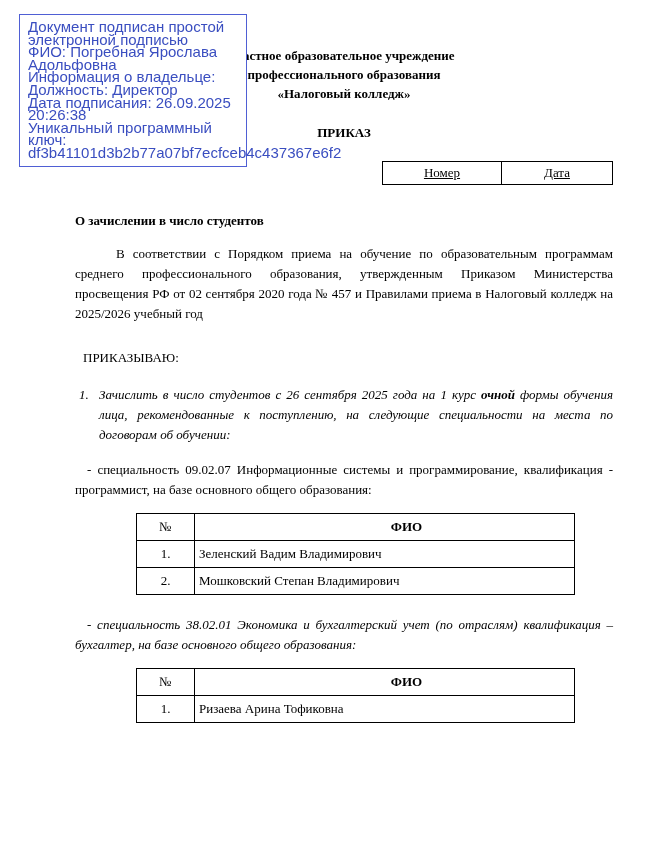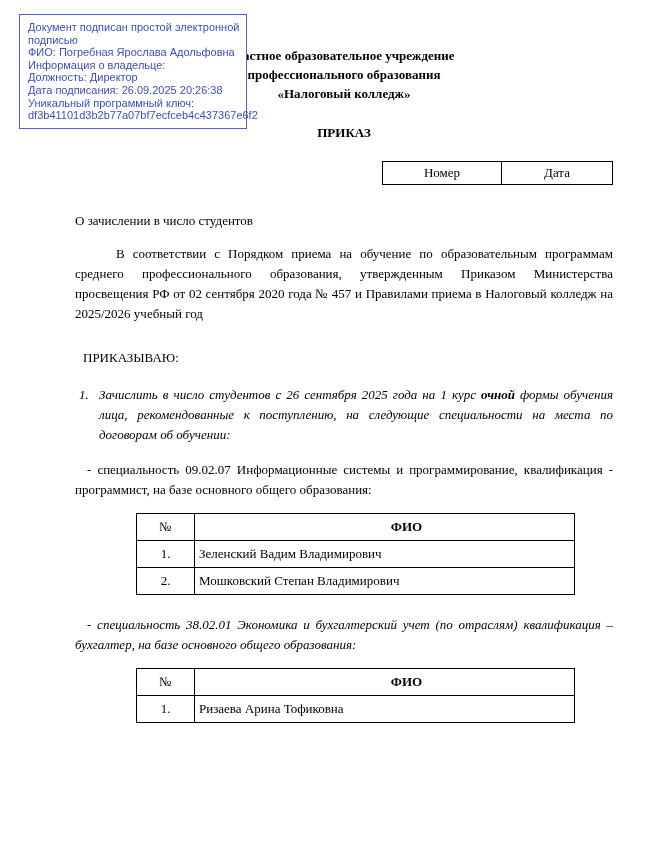--- a/index.html
+++ b/index.html
@@ -16,21 +16,21 @@
   }
   .content { margin-left:75px; margin-right:37px; }
 
   
   .stamp {
     position:absolute; left:19px; top:14px;
     width:214px;
     border:1px solid var(--stamp-border, #4f5fd4);
     padding:6px 4px 6px 8px;
     font-family:"Liberation Sans", sans-serif;
-    font-size:11px;
+    font-size:15px;
     line-height:12.6px;
     color:var(--stamp-text, #3a4ec0);
     background:#ffffff;
   }
 
   .org-header {
     margin-top:46px;
     text-align:center;
     font-weight:bold;
     line-height:19px;
@@ -38,26 +38,26 @@
   .doc-type {
     margin-top:20px;
     text-align:center;
     font-weight:bold;
     line-height:19px;
   }
 
   table { border-collapse:collapse; }
   td, th { border:1px solid #000; font-size:13px; font-weight:normal; }
 
-  .meta-table { margin-top:19px; margin-left:auto; margin-right:0; }
+  .meta-table { margin-top:19px; margin-left:auto; margin-right:0;text-decoration:underline; }
   .meta-table td { height:22px; text-align:center; vertical-align:middle; padding:0 4px; }
   .meta-table .col-number { width:110px; }
   .meta-table .col-date   { width:102px; }
 
-  .subject { margin:26px 0 0 0; font-weight:normal; line-height:19px; }
+  .subject { margin:26px 0 0 0; font-weight:bold; line-height:19px; }
 
   .intro {
     margin:14px 0 0 0;
     text-align:justify;
     text-indent:41px;
   }
 
   .order-word { margin:24px 0 0 8px; font-weight:normal; line-height:19px; }
 
   .order-item {

